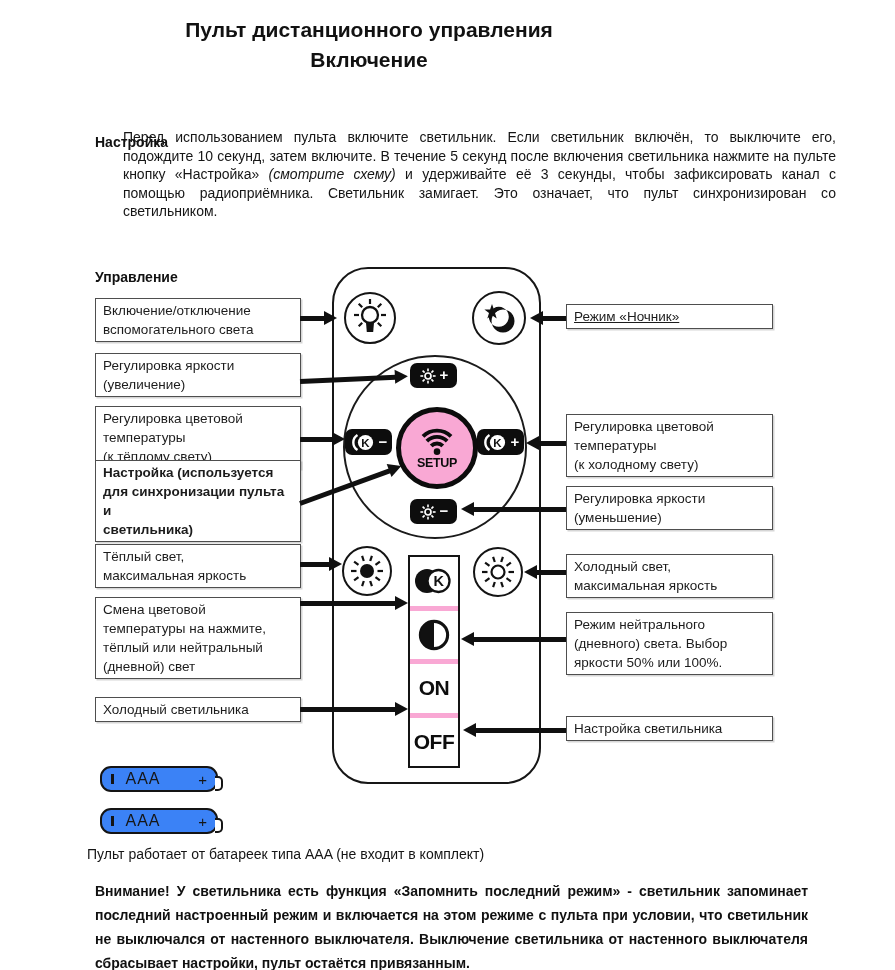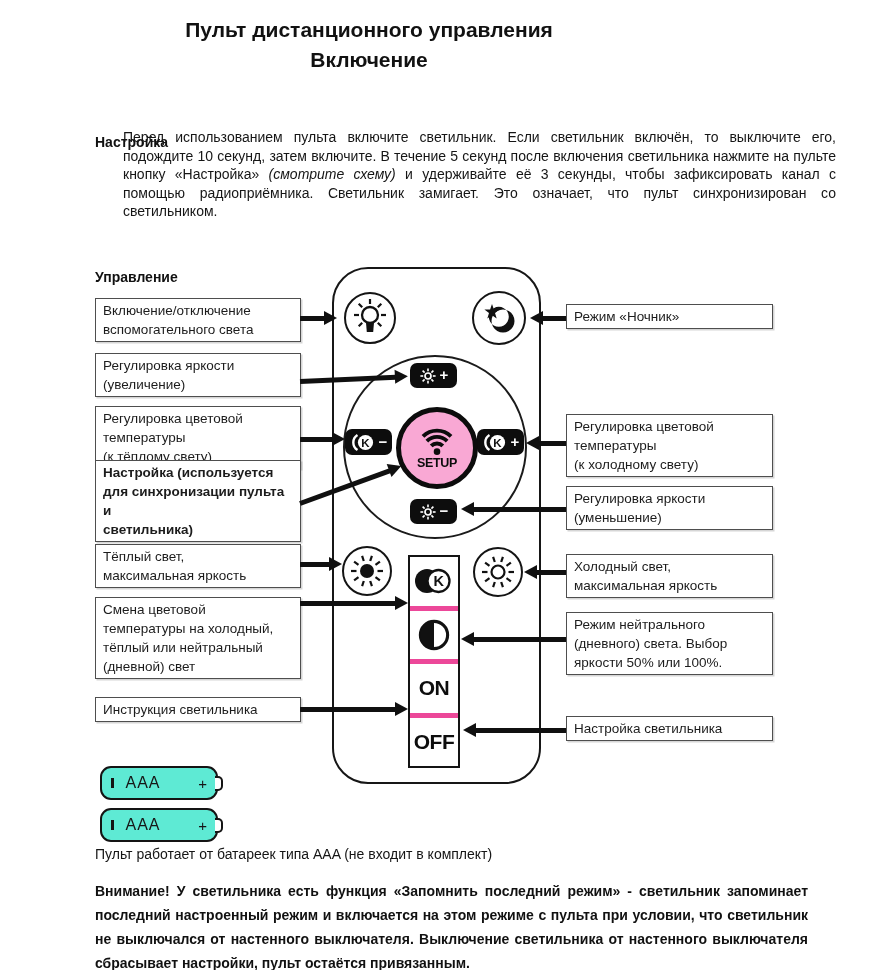--- a/index.html
+++ b/index.html
@@ -6,21 +6,21 @@
   body{
     width:895px;height:970px;position:relative;background:#ffffff;
     font-family:"Liberation Sans", sans-serif;color:#161616;overflow:hidden;
   }
   .abs{position:absolute;}
   
   .title{left:0;top:15px;width:738px;text-align:center;font-weight:bold;font-size:21px;line-height:30px;color:#111;}
   .h-sec{left:95px;font-weight:bold;font-size:14px;color:#111;margin-top:38px;}
   .para{left:95px;width:713px;font-size:14px;line-height:18.6px;text-align:justify;color:#151515;margin-left:28px;}
   .warning{left:95px;top:879px;width:713px;font-weight:bold;font-size:14px;line-height:24px;text-align:justify;color:#111;}
-  .bat-note{left:95px;top:846px;font-size:14px;color:#151515;}
+  .bat-note{left:87px;top:846px;font-size:14px;color:#151515;}
   
   .co{
     position:absolute;background:#fff;border:1.5px solid #4e4e4e;
     box-shadow:1.5px 1.5px 0 rgba(90,90,90,.25);
     padding:2px 7px;font-size:13.5px;line-height:19px;color:#1c1c1c;
     white-space:pre-line;z-index:4;box-sizing:border-box;
   }
   .co.l{left:95px;width:206px;}
   .co.r{left:566px;width:207px;}
   
@@ -36,23 +36,23 @@
     display:flex;align-items:center;justify-content:center;box-sizing:border-box;}
   .pill{position:absolute;background:#0d0d0d;border-radius:7px;z-index:3;color:#fff;
     display:flex;align-items:center;justify-content:center;gap:3px;box-sizing:border-box;}
   .pill .sign{font-weight:bold;font-size:15px;line-height:1;transform:translateY(-1px);}
   .setup{left:396px;top:407px;width:72px;height:72px;border:5px solid #0c0c0c;border-radius:50%;background:#f9a8d4;z-index:3;
     display:flex;flex-direction:column;align-items:center;justify-content:center;}
   .setup-label{font-weight:bold;font-size:12.5px;letter-spacing:-0.3px;color:#0c0c0c;margin-top:0px;}
   .btncol{left:408px;top:555px;width:52px;height:213px;border:2px solid #141414;background:#fff;z-index:2;
     box-sizing:border-box;display:flex;flex-direction:column;}
   .cell{flex:1;display:flex;align-items:center;justify-content:center;font-weight:bold;font-size:21px;color:#0d0d0d;letter-spacing:-0.5px;}
-  .cell + .cell{border-top:5px solid #ec4899;}
-  
-  .bat{position:absolute;left:100px;width:118px;height:34px;border:2.5px solid #141414;border-radius:11px;background:#5eead4;
+  .cell + .cell{border-top:5px solid #f9a8d4;}
+  
+  .bat{position:absolute;left:100px;width:118px;height:26px;border:2.5px solid #141414;border-radius:11px;background:#3b82f6;
     box-sizing:border-box;display:flex;align-items:center;z-index:2;}
   .bat .tick{width:2.5px;height:10px;background:#141414;margin-left:9px;}
   .bat .aaa{font-size:16px;letter-spacing:1px;margin-left:12px;color:#161616;}
   .bat .plus{margin-left:auto;margin-right:9px;font-size:15px;color:#161616;}
   .nub{position:absolute;width:8px;height:15px;border:2.5px solid #141414;border-left:none;
     border-radius:0 5px 5px 0;background:#fff;box-sizing:border-box;z-index:2;}
   em.schema{font-style:italic;}
 </style>
 </head>
 <body>
@@ -218,26 +218,26 @@
 (увеличение)</div>
 <div class="co l" style="top:406px;">Регулировка цветовой
 температуры
 (к тёплому свету)</div>
 <div class="co l" style="top:460px;font-weight:bold;">Настройка (используется
 для синхронизации пульта и
 светильника)</div>
 <div class="co l" style="top:544px;">Тёплый свет,
 максимальная яркость</div>
 <div class="co l" style="top:597px;">Смена цветовой
-температуры на холодный,
+температуры на нажмите,
 тёплый или нейтральный
 (дневной) свет</div>
-<div class="co l" style="top:697px;">Инструкция светильника</div>
-
-<div class="co r" style="top:304px;">Режим «Ночник»</div>
+<div class="co l" style="top:697px;">Холодный светильника</div>
+
+<div class="co r" style="top:304px;text-decoration:underline;">Режим «Ночник»</div>
 <div class="co r" style="top:414px;">Регулировка цветовой
 температуры
 (к холодному свету)</div>
 <div class="co r" style="top:486px;">Регулировка яркости
 (уменьшение)</div>
 <div class="co r" style="top:554px;">Холодный свет,
 максимальная яркость</div>
 <div class="co r" style="top:612px;">Режим нейтрального
 (дневного) света. Выбор
 яркости 50% или 100%.</div>

